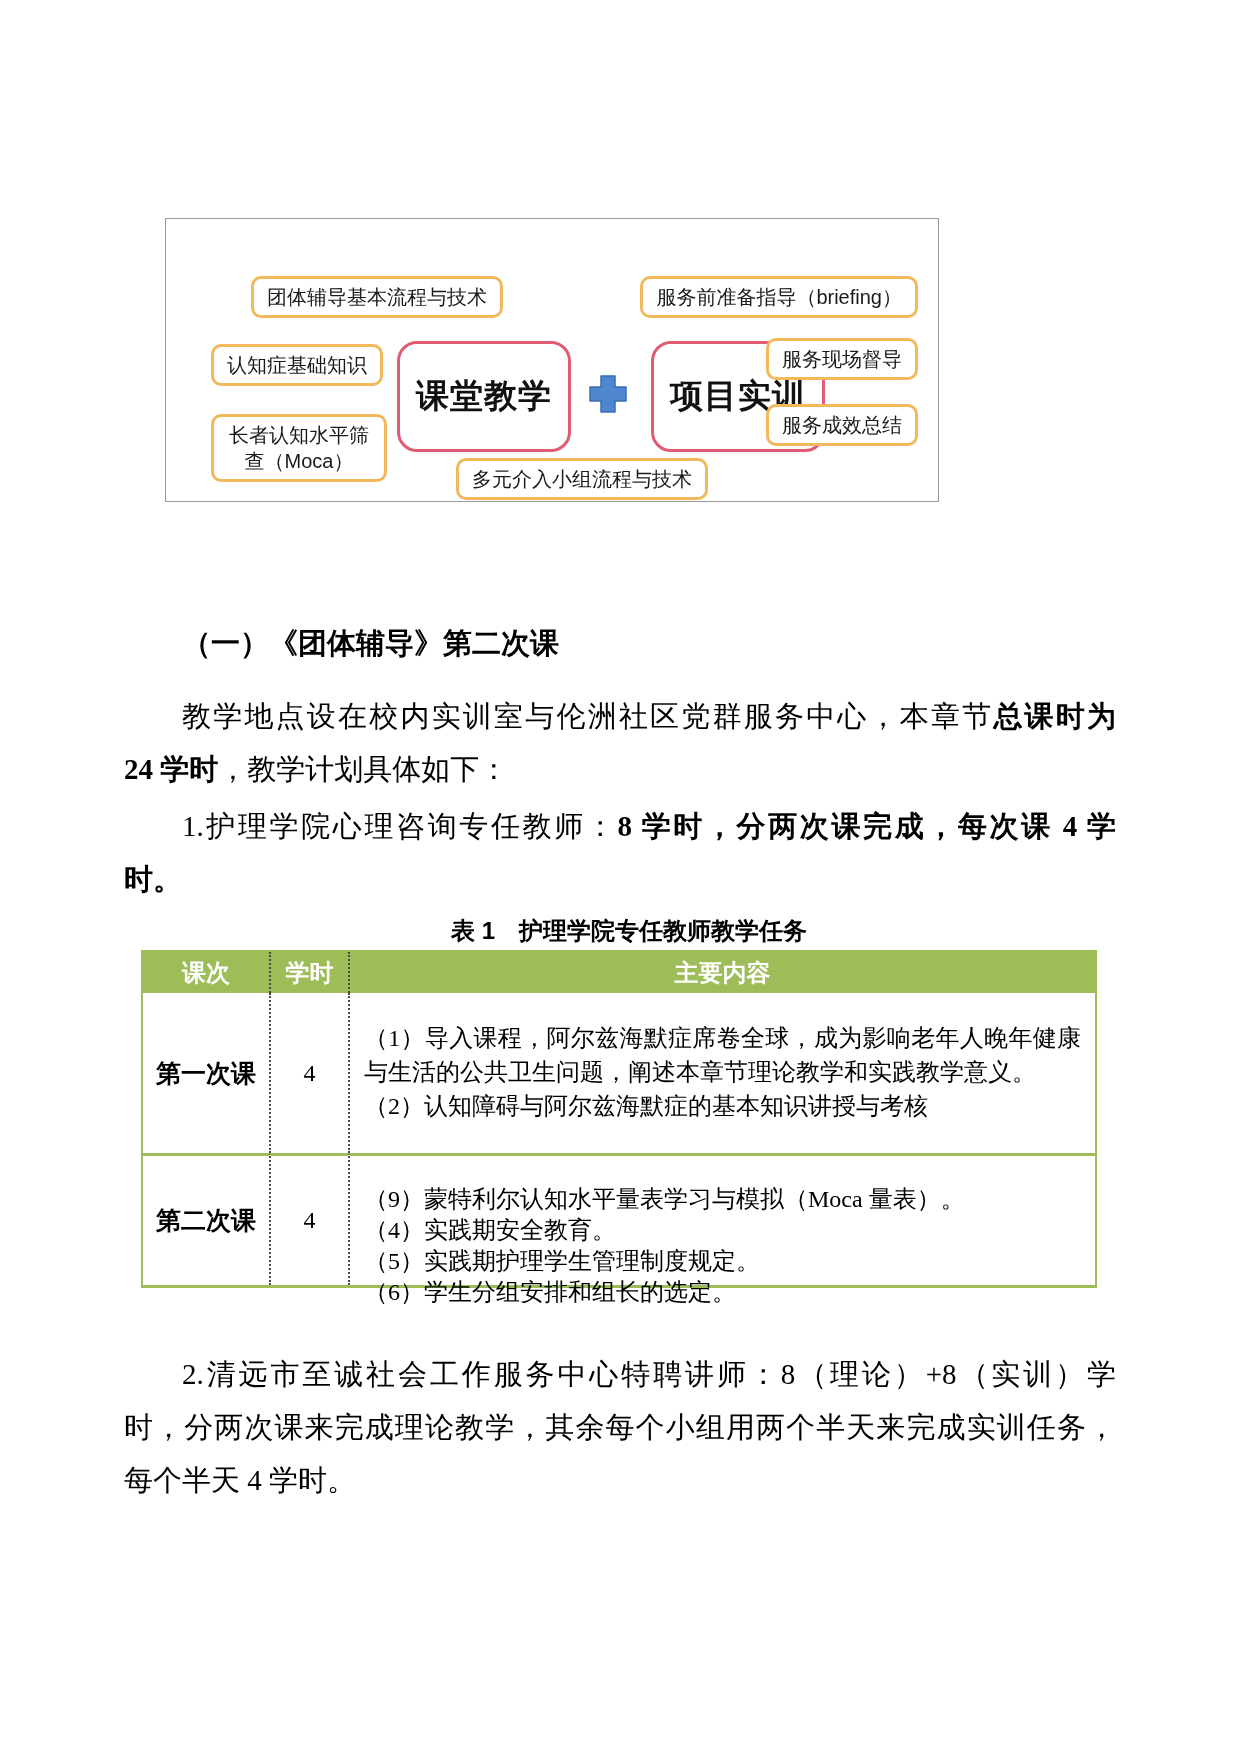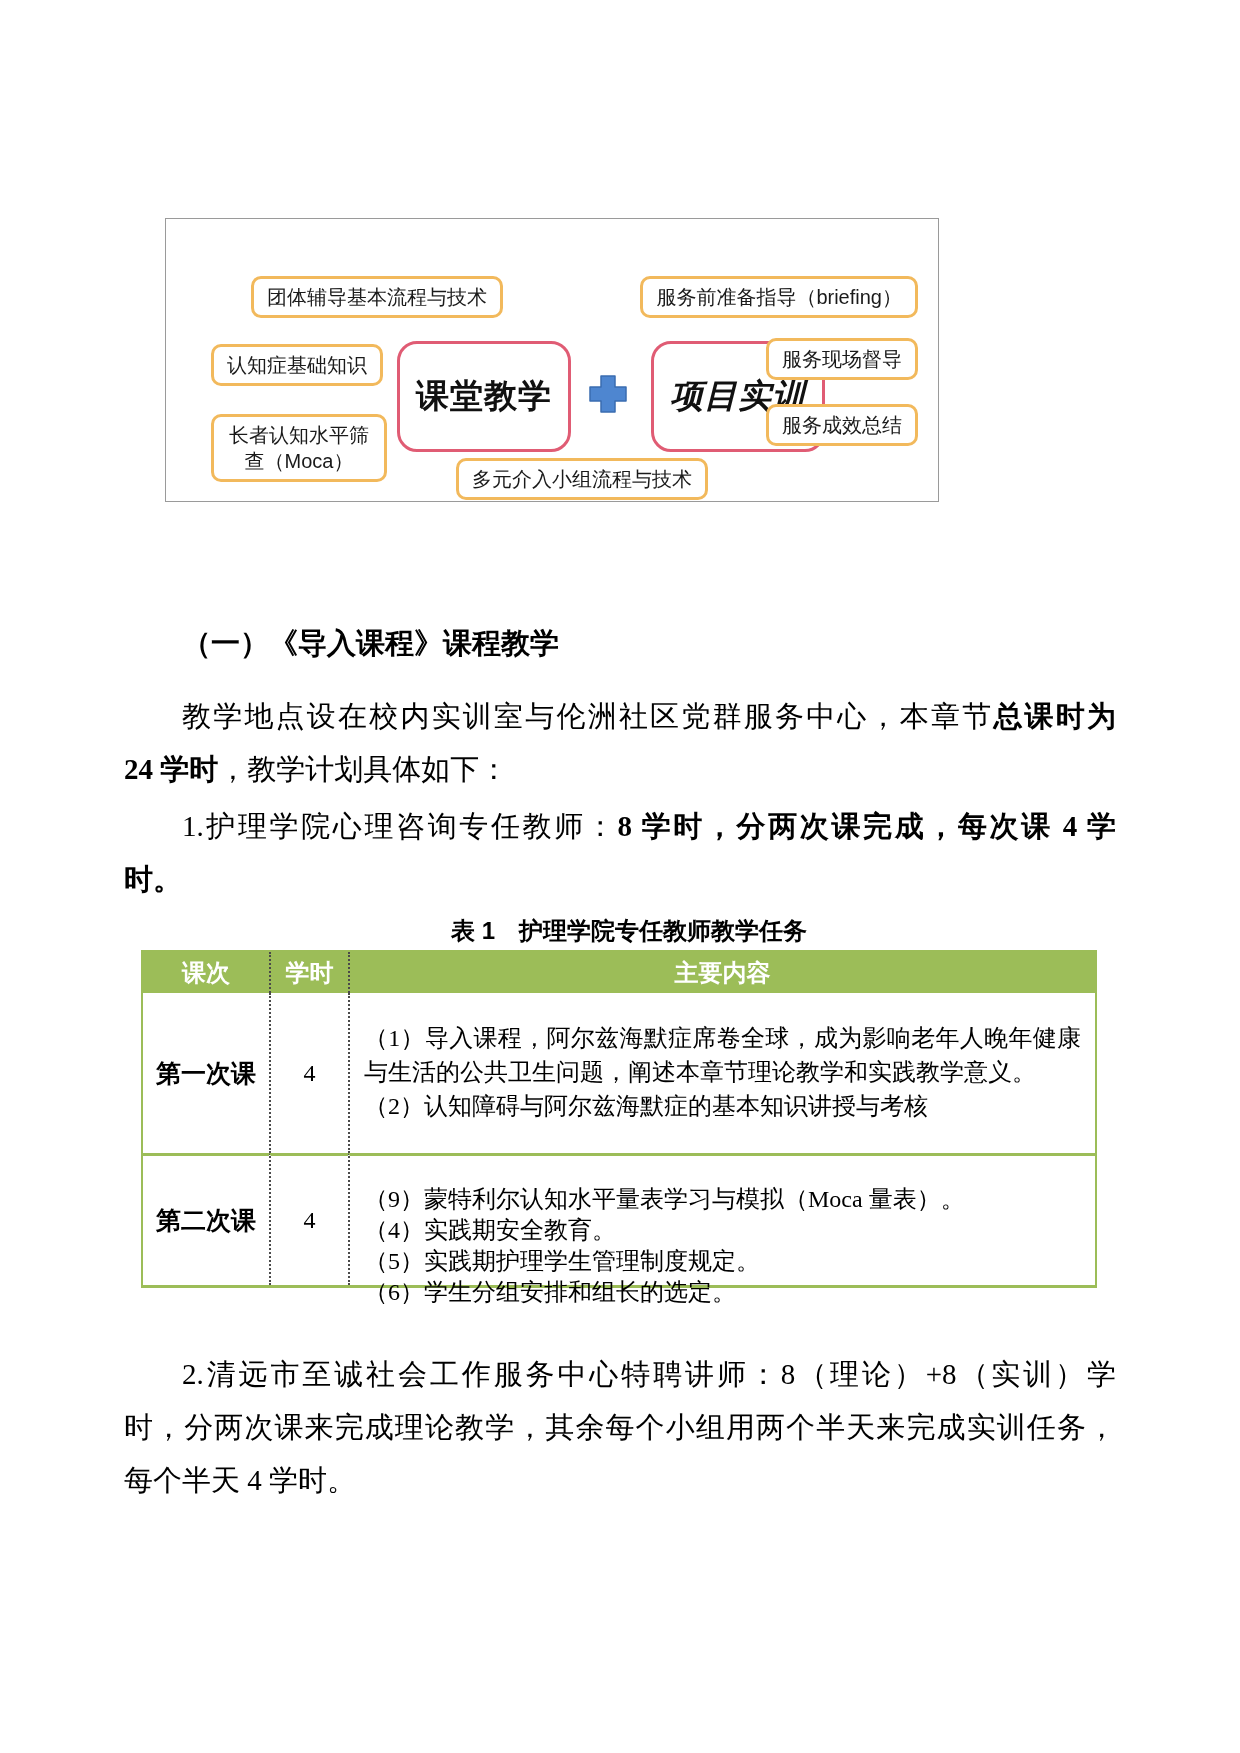--- a/index.html
+++ b/index.html
@@ -62,31 +62,31 @@
     <div class="corebox" style="left:231px;top:122px;">
       <span>课堂教学</span>
     </div>
 
     <div class="pluswrap">
       <svg width="44" height="44" viewBox="0 0 44 44" aria-hidden="true">
         <path d="M15 4 h14 v11 h11 v14 h-11 v11 h-14 v-11 h-11 v-14 h11 z" fill="#4e86d0" stroke="#3a6cb0" stroke-width="1.5" stroke-linejoin="round"></path>
       </svg>
     </div>
 
-    <div class="corebox" style="left:485px;top:122px;font-style:italic;">
+    <div class="corebox" style="left:485px;top:122px;">
       <span>项目实训</span>
     </div>
 
     <div class="ybox" style="right:20px;top:119px;">服务现场督导</div>
     <div class="ybox" style="right:20px;top:185px;">服务成效总结</div>
 
     <div class="ybox" style="left:290px;top:239px;">多元介入小组流程与技术</div>
   </div>
 
-  <h2 class="heading">（一）《导入课程》课程教学</h2>
+  <h2 class="heading">（一）《团体辅导》第二次课</h2>
 
   <div class="content" style="top:690px;">
     <div class="pline jline indent"><span>教学地点设在校内实训室与伦洲社区党群服务中心，本章节</span><b>总课时为</b></div>
     <div class="pline"><b>24 学时</b><span>，教学计划具体如下：</span></div>
   </div>
 
   <div class="content" style="top:800px;">
     <div class="pline jline indent"><span>1.护理学院心理咨询专任教师：</span><b>8 学时，分两次课完成，每次课 4 学</b></div>
     <div class="pline"><b>时。</b></div>
   </div>

